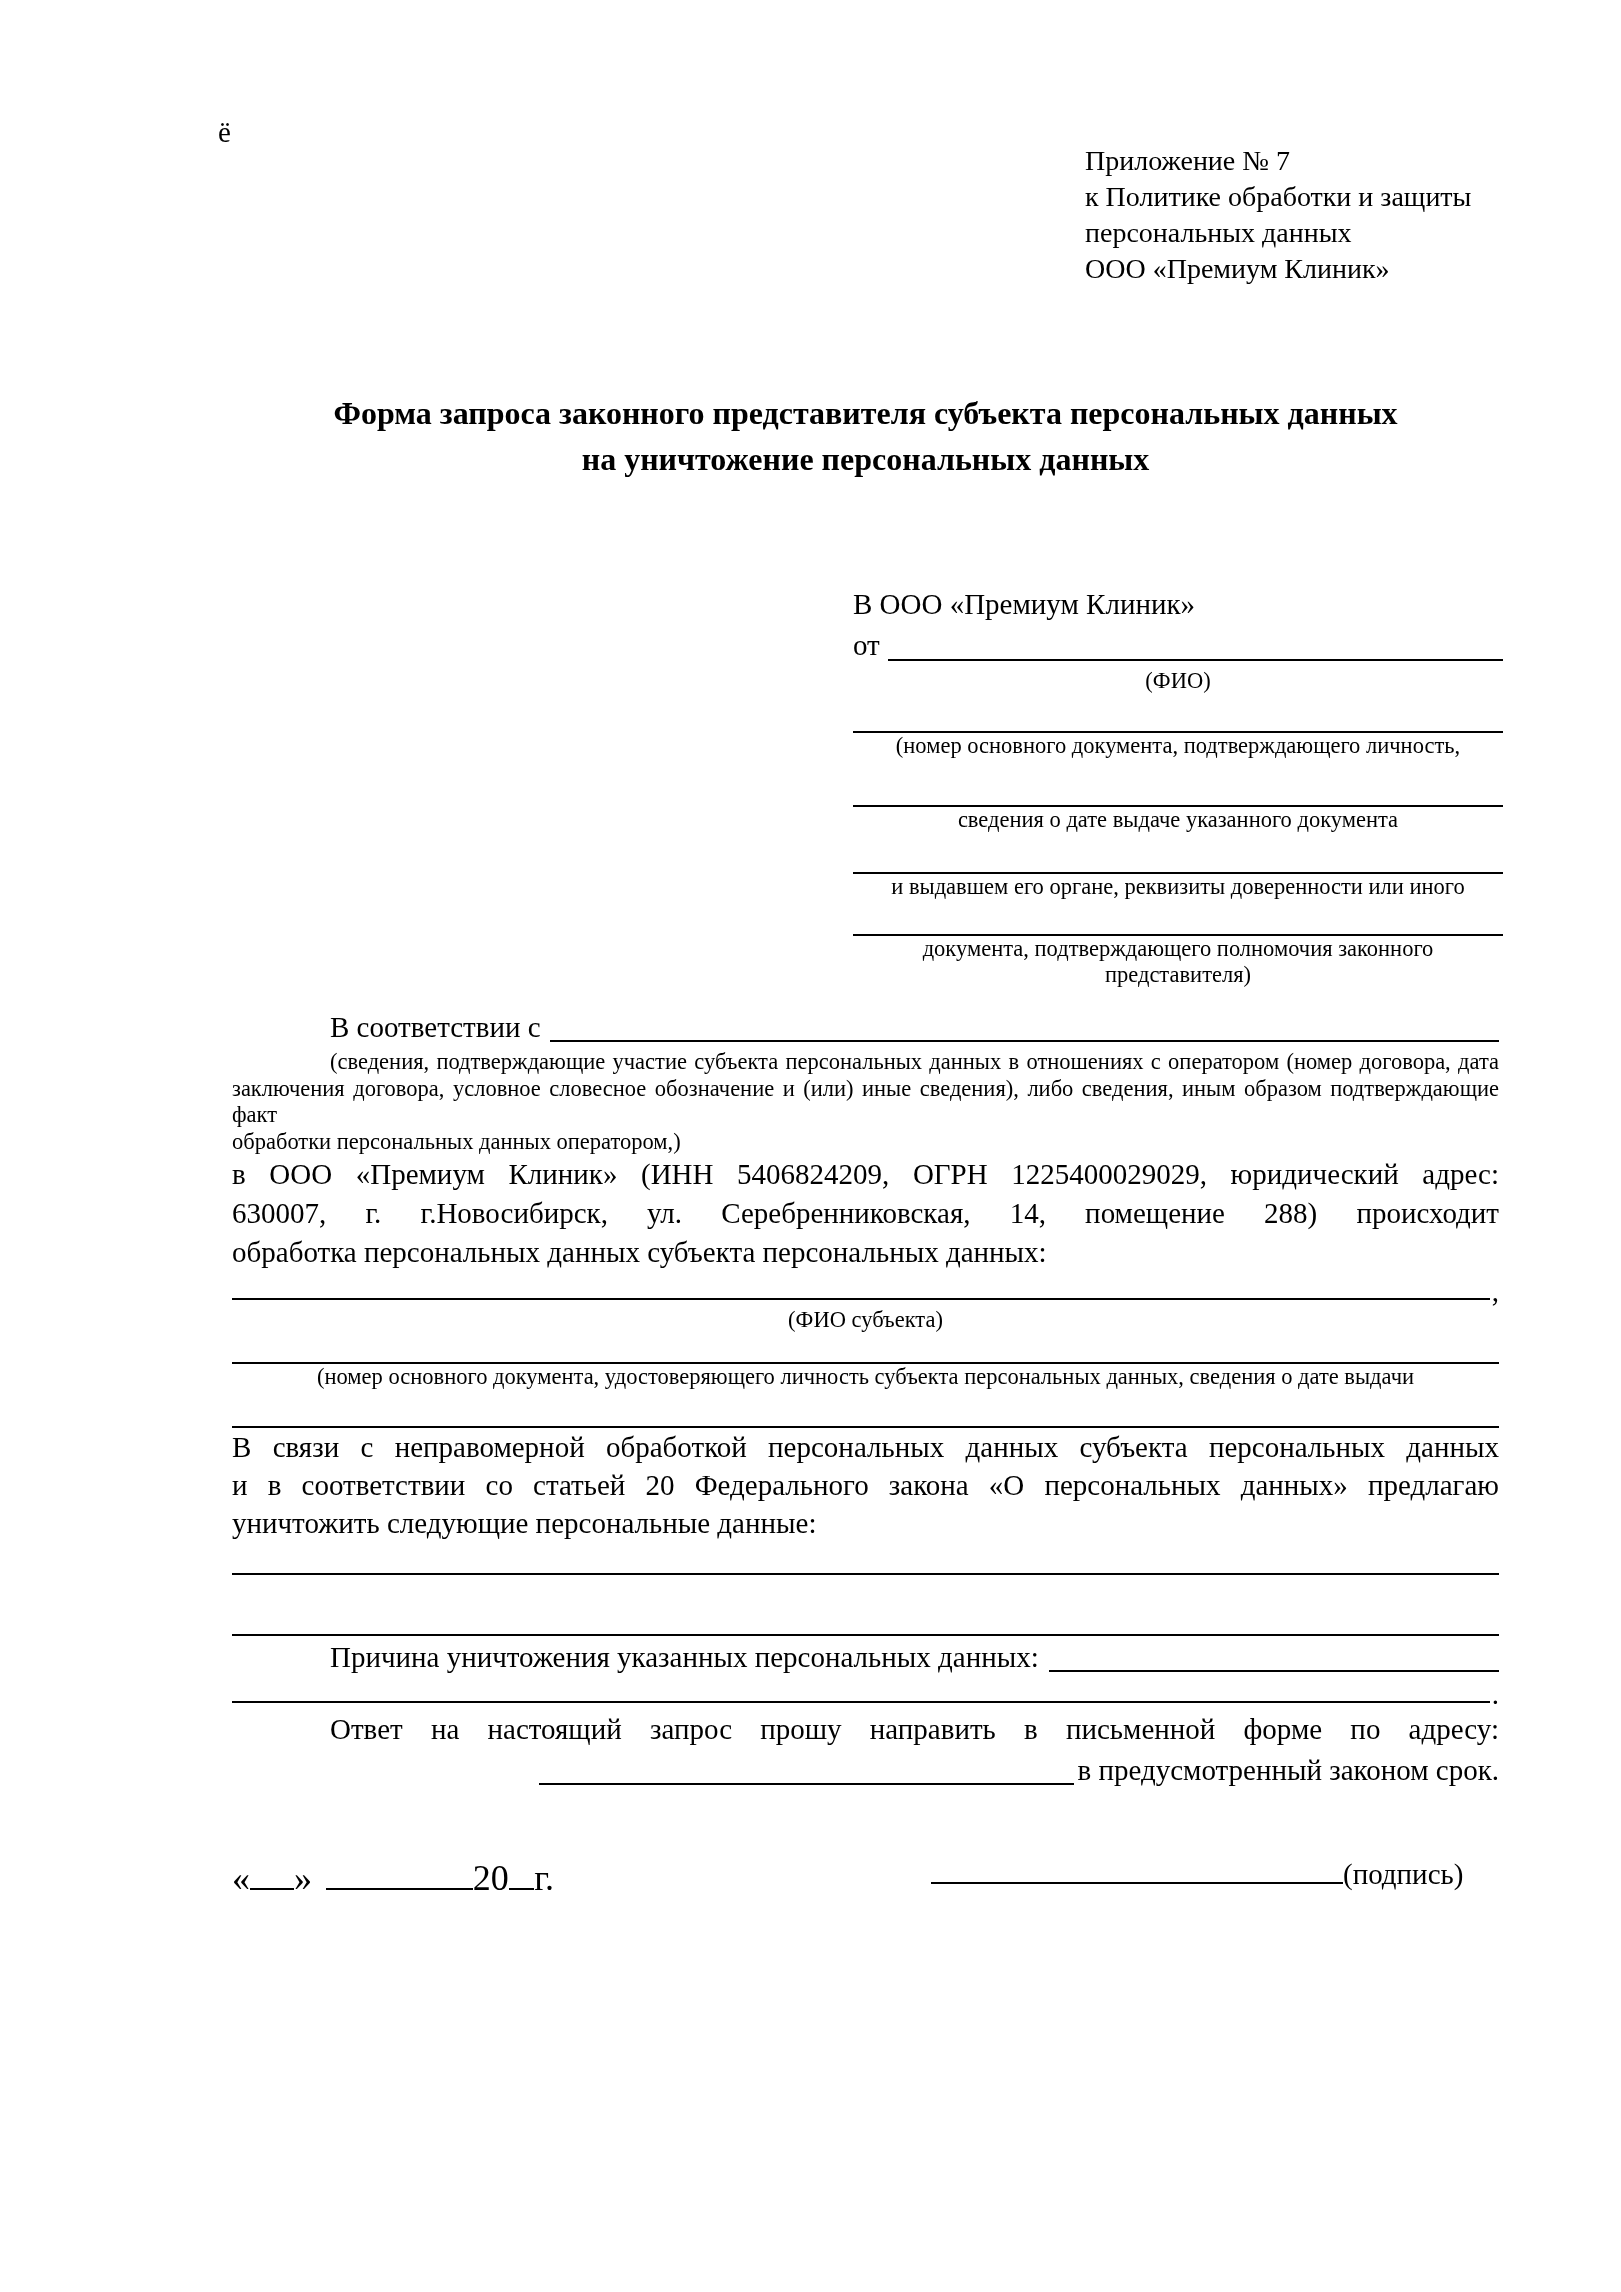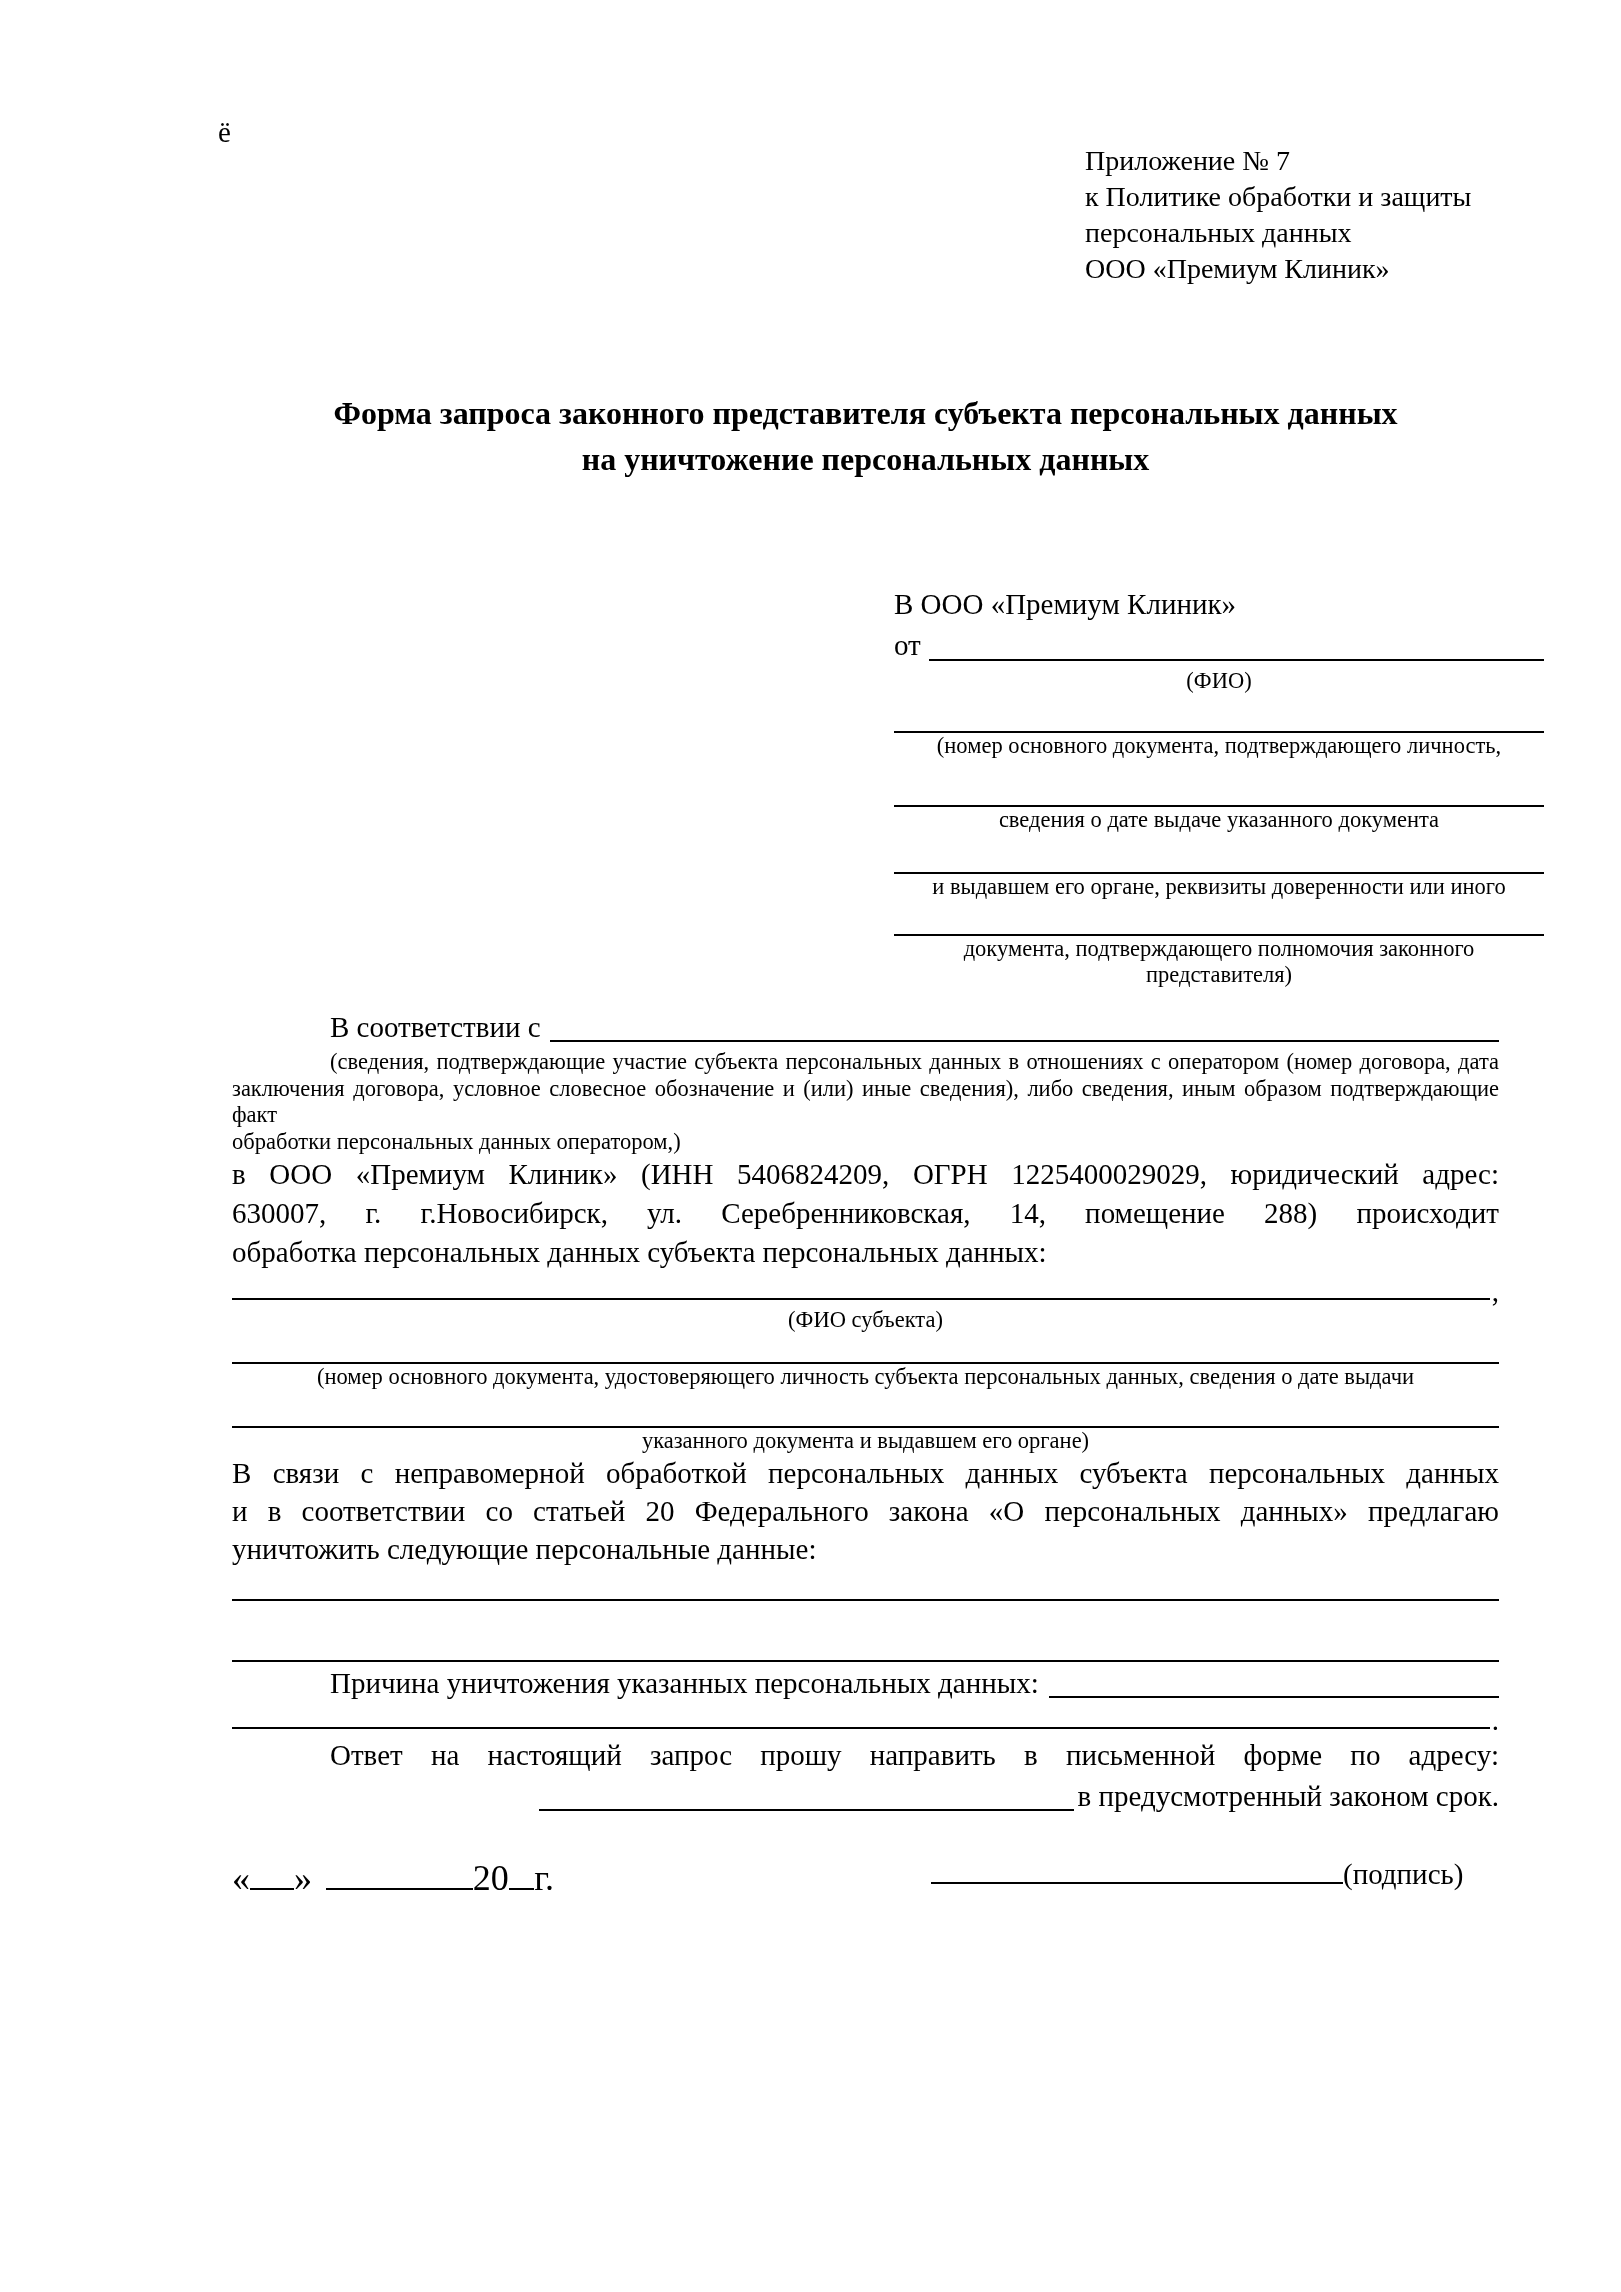--- a/index.html
+++ b/index.html
@@ -19,21 +19,21 @@
   
   .appendix { position: absolute; left: 1085px; top: 143px; font-size: 28px; line-height: 36px; }
 
   
   .title {
     position: absolute; left: 232px; top: 390px; width: 1267px;
     font-size: 32px; font-weight: bold; line-height: 46px; text-align: center;
   }
 
   
-  .addr { position: absolute; left: 894px; top: 586px; width: 650px; font-size: 29px; }
+  .addr { position: absolute; left: 853px; top: 586px; width: 650px; font-size: 29px; }
   .addr .org { line-height: 37px; white-space: nowrap; }
   .flexrow { display: flex; }
   .from-row { line-height: 45px; }
   .fill { flex: 1; border-bottom: 2.9px solid #000; margin-bottom: 6.9px; min-width: 39px; }
   .from-row .fill { margin-left: 7.8px; }
   .cap { font-size: 22.5px; line-height: 25.5px; text-align: center; }
   .fl { border-bottom: 2.9px solid #000; }
   .fl1 { height: 37px; }
   .fl2 { height: 47px; }
   .fl3 { height: 39px; }
@@ -125,21 +125,20 @@
     <div class="uline-row h36">
       <span class="fill"></span>
       <span class="endchar">,</span>
     </div>
     <div class="cap capc">(ФИО субъекта)</div>
 
     <div class="fl h30"></div>
     <div class="cap capc">(номер основного документа, удостоверяющего личность субъекта персональных данных, сведения о дате выдачи</div>
 
     <div class="fl h38b"></div>
-    <div class="cap capc">указанного документа и выдавшем его органе)</div>
 
     <div class="dm jlast">В связи с неправомерной обработкой персональных данных субъекта персональных данных</div>
     <div class="dm jlast">и в соответствии со статьей 20 Федерального закона «О персональных данных» предлагаю</div>
     <div class="dm">уничтожить следующие персональные данные:</div>
 
     <div class="fl h32"></div>
     <div class="fl h60"></div>
 
     <div class="row">
       <span class="lbl ind">Причина уничтожения указанных персональных данных:</span>

